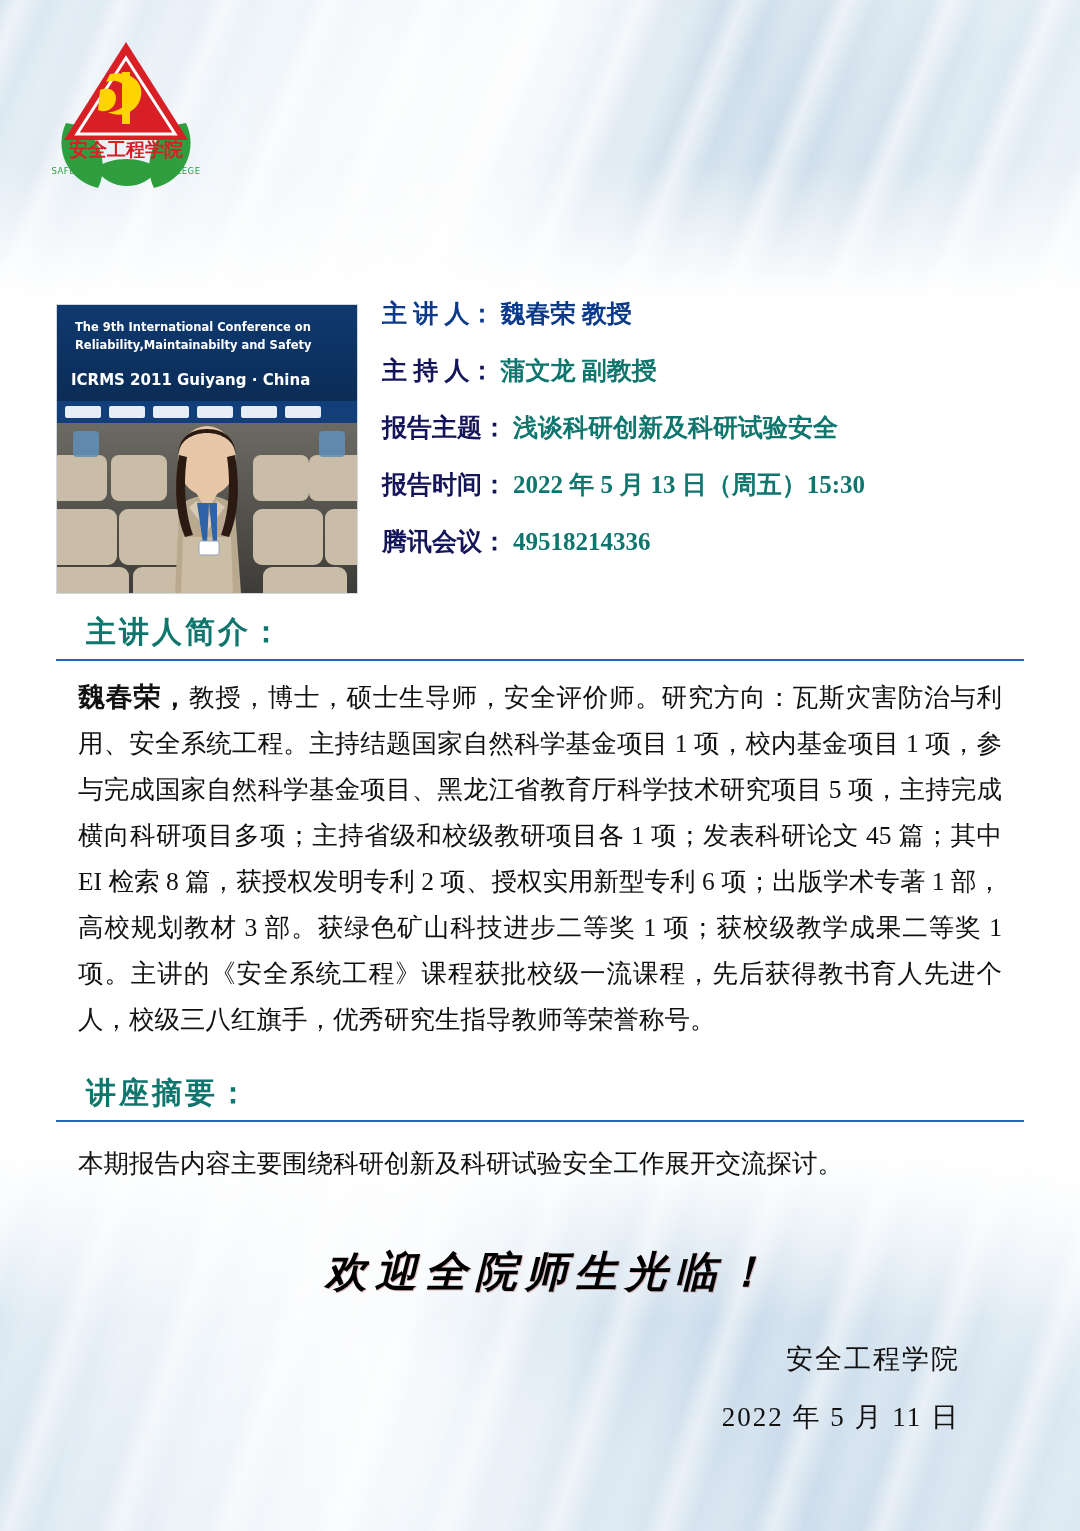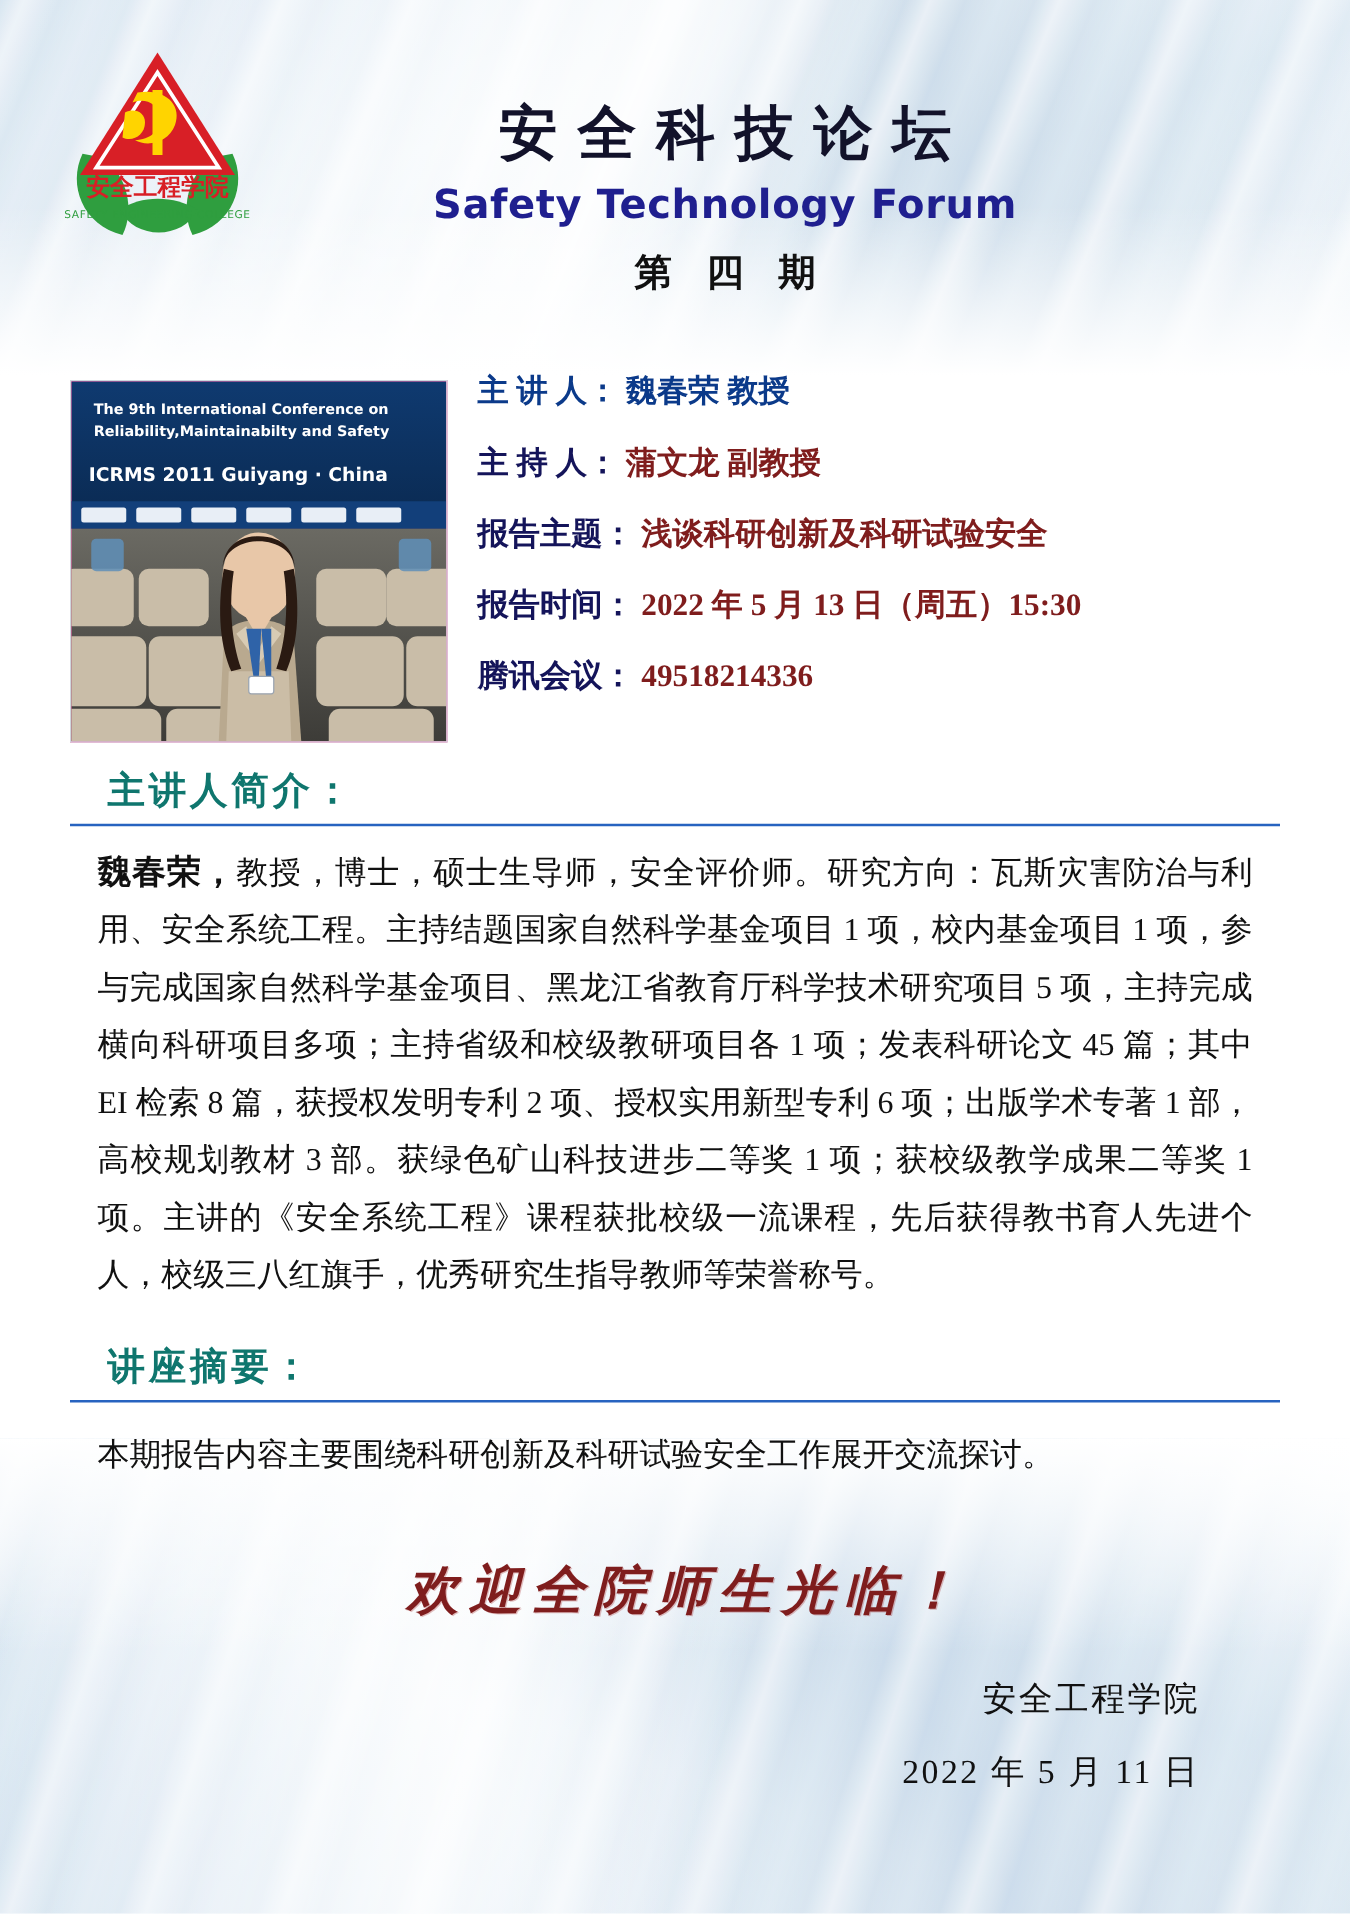--- a/index.html
+++ b/index.html
@@ -157,21 +157,21 @@
   }
   .info-label {
     font-family: "Liberation Serif", serif;
     font-weight: bold;
     color: #14145a;
     white-space: pre;
   }
   .info-value {
     font-family: "Liberation Serif", serif;
     font-weight: bold;
-    color: #7f1d1d;
+    color: #0f766e;
     margin-left: 6px;
   }
   .info-line.highlight .info-label,
   .info-line.highlight .info-value { color: #0b3a8a; }
 
   
   .section-head {
     margin: 6px 0 0 0;
     padding: 0 58px;
   }
@@ -216,21 +216,21 @@
   .welcome {
     margin-top: 58px;
     text-align: center;
     padding-left: 20px;
   }
   .welcome-text {
     font-family: "Liberation Serif", serif;
     font-size: 42px;
     font-weight: bold;
     font-style: italic;
-    color: #7f1d1d;
+    color: #000000;
     letter-spacing: 8px;
     text-shadow: 1px 1px 0 rgba(150,0,0,0.25);
   }
   .signature {
     margin-top: 30px;
     padding-right: 120px;
     text-align: right;
     font-family: "Liberation Serif", serif;
     font-size: 27px;
     color: #111;
@@ -264,25 +264,20 @@
 
           <path d="M74 46 C 96 42, 110 56, 104 72 C 99 86, 82 90, 72 84 C 84 84, 93 76, 92 66 C 91 55, 80 50, 70 54 Z" fill="#ffd400"></path>
           <path d="M86 44 L 94 44 L 94 96 L 86 96 Z" fill="#ffd400"></path>
           <path d="M64 62 C 72 58, 80 62, 80 70 C 80 80, 70 86, 62 82 Z" fill="#ffd400"></path>
 
           <text x="90" y="128" text-anchor="middle" font-family="'Liberation Serif', serif" font-size="19" font-weight="bold" fill="#d81f26">安全工程学院</text>
           <text x="90" y="146" text-anchor="middle" font-family="'DejaVu Sans', sans-serif" font-size="8.5" fill="#2f9e3f" letter-spacing="0.5">SAFETY ENGINEERING COLLEGE</text>
         </svg>
       </div>
 
-      <div class="title-block">
-        <div class="title-cn">安全科技论坛</div>
-        <div class="title-en">Safety Technology Forum</div>
-        <div class="issue">第 四 期</div>
-      </div>
 
     </div>
 
     <div class="info-row">
 
       <div class="photo">
         <svg width="300" height="288" viewBox="0 0 300 288" xmlns="http://www.w3.org/2000/svg">
           <defs>
             <linearGradient id="bb" x1="0" y1="0" x2="0" y2="1">
               <stop offset="0%" stop-color="#0f3a70"></stop>

